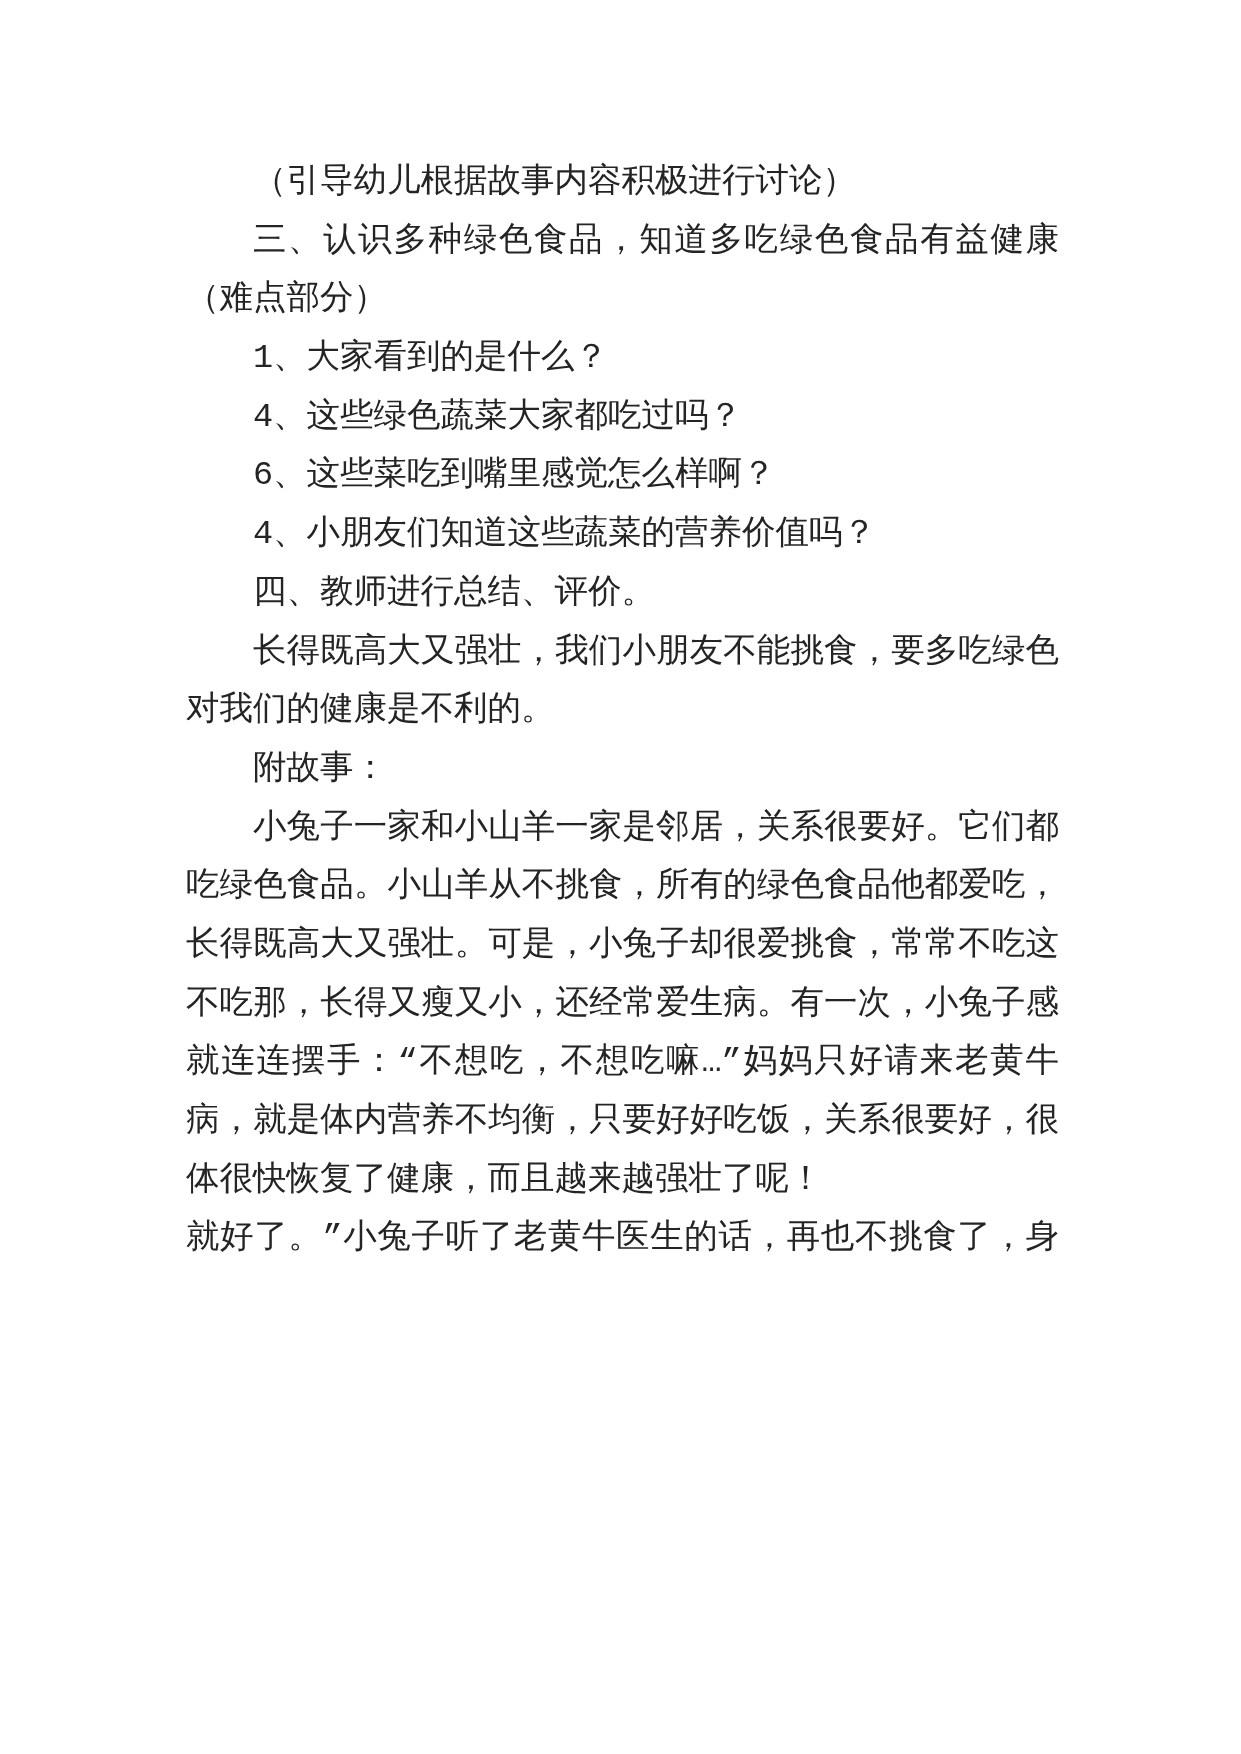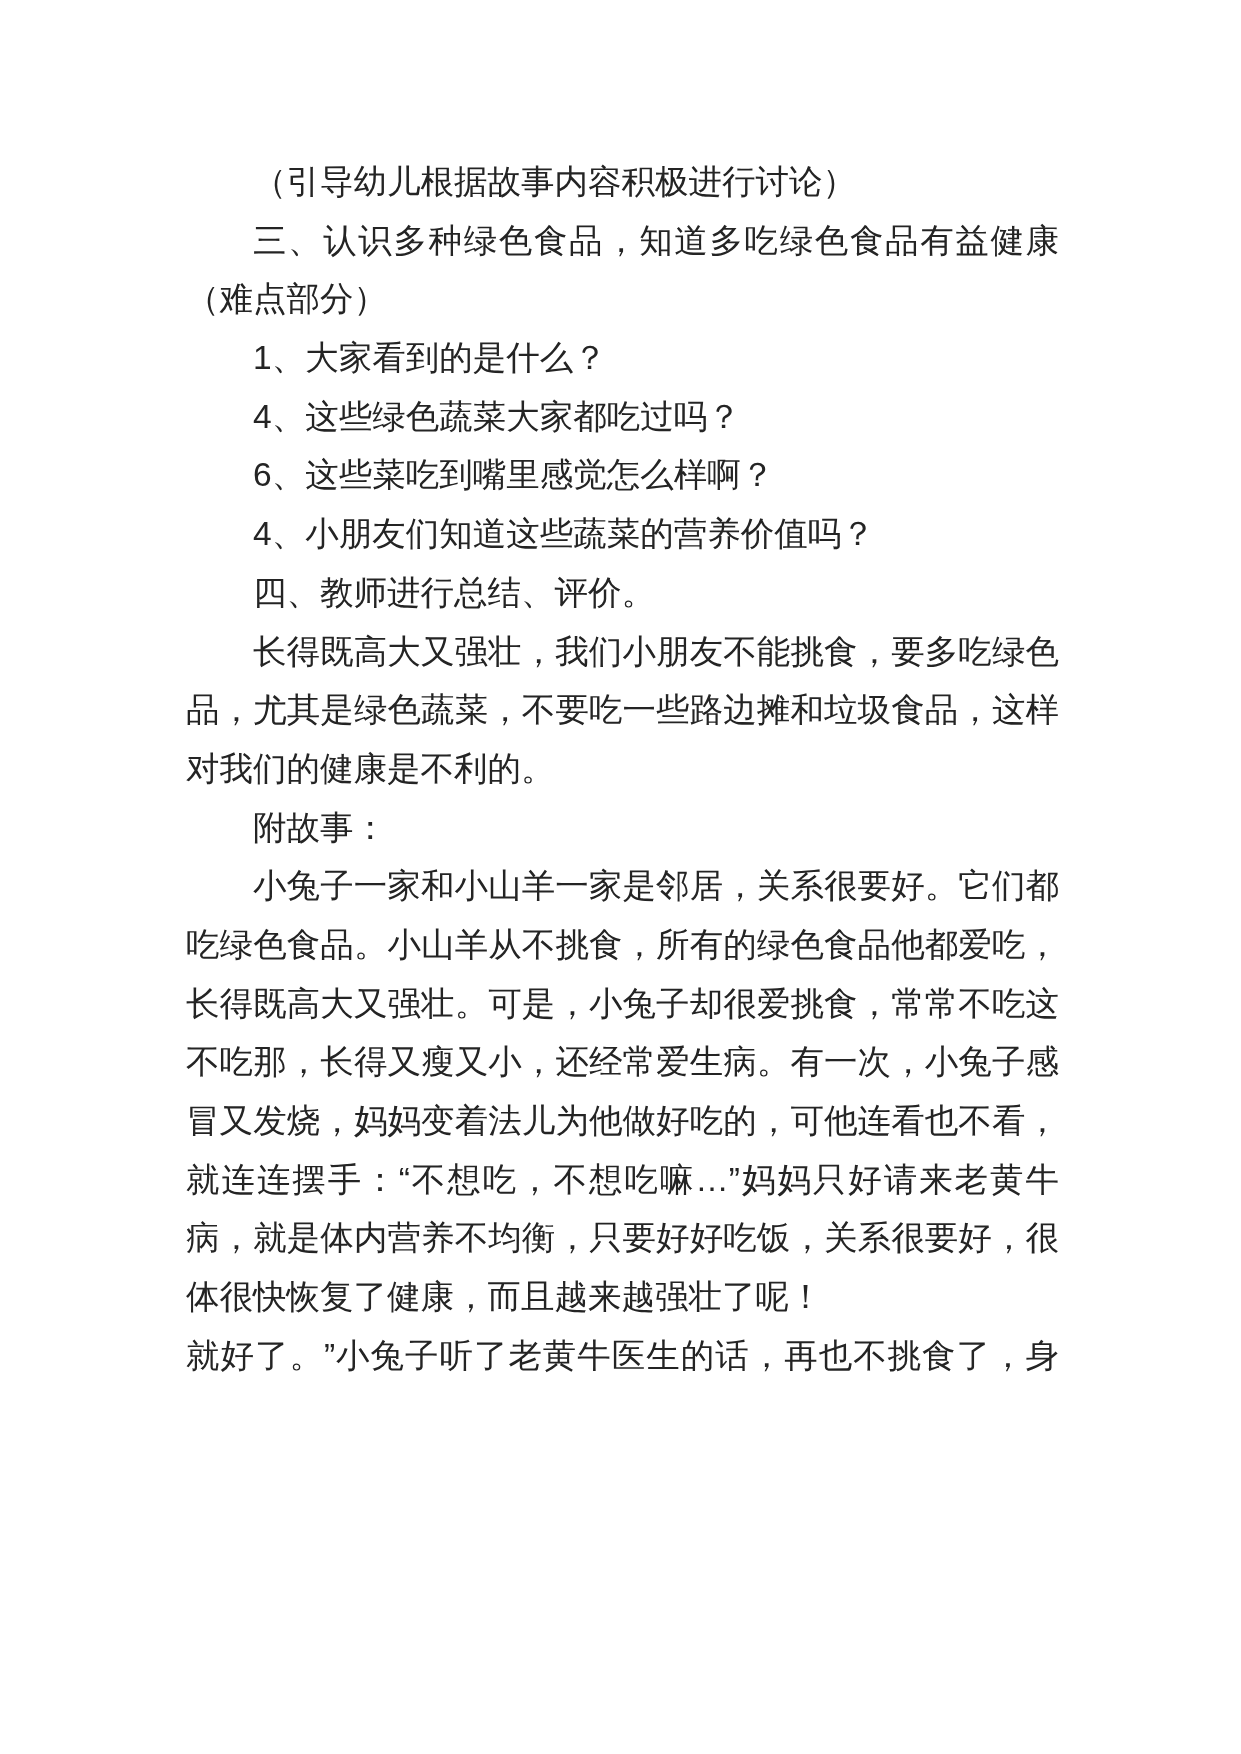--- a/index.html
+++ b/index.html
@@ -6,21 +6,21 @@
     margin: 0;
     padding: 0;
     background: #ffffff;
   }
   .page {
     position: relative;
     width: 1241px;
     height: 1754px;
     background: #ffffff;
     overflow: hidden;
-    font-family: Liberation Sans, sans-serif;
+    font-family: Liberation Mono, monospace;
   }
   .textblock {
     position: absolute;
     left: 186px;
     top: 153px;
     width: 873px;
   }
   .line {
     height: 58.7px;
     line-height: 58.7px;
@@ -48,26 +48,24 @@
   <div class="textblock" style="color: rgb(36, 36, 36);">
       <div class="line indent">（引导幼儿根据故事内容积极进行讨论）</div>
       <div class="line indent justify">三、认识多种绿色食品，知道多吃绿色食品有益健康</div>
       <div class="line">（难点部分）</div>
       <div class="line indent">1、大家看到的是什么？</div>
       <div class="line indent">4、这些绿色蔬菜大家都吃过吗？</div>
       <div class="line indent">6、这些菜吃到嘴里感觉怎么样啊？</div>
       <div class="line indent">4、小朋友们知道这些蔬菜的营养价值吗？</div>
       <div class="line indent">四、教师进行总结、评价。</div>
       <div class="line indent justify">长得既高大又强壮，我们小朋友不能挑食，要多吃绿色食</div>
-      <div class="line justify">品，尤其是绿色蔬菜，不要吃一些路边摊和垃圾食品，这样</div>
       <div class="line">对我们的健康是不利的。</div>
       <div class="line indent">附故事：</div>
       <div class="line indent justify">小兔子一家和小山羊一家是邻居，关系很要好。它们都</div>
       <div class="line justify">吃绿色食品。小山羊从不挑食，所有的绿色食品他都爱吃，</div>
       <div class="line justify">长得既高大又强壮。可是，小兔子却很爱挑食，常常不吃这</div>
       <div class="line justify">不吃那，长得又瘦又小，还经常爱生病。有一次，小兔子感</div>
-      <div class="line justify">冒又发烧，妈妈变着法儿为他做好吃的，可他连看也不看，</div>
       <div class="line justify">就连连摆手：“不想吃，不想吃嘛…”妈妈只好请来老黄牛</div>
       <div class="line justify">病，就是体内营养不均衡，只要好好吃饭，关系很要好，很快</div>
       <div class="line">体很快恢复了健康，而且越来越强壮了呢！</div>
       <div class="line justify">就好了。”小兔子听了老黄牛医生的话，再也不挑食了，身</div>
     </div>
 </div>
 
 </body></html>

